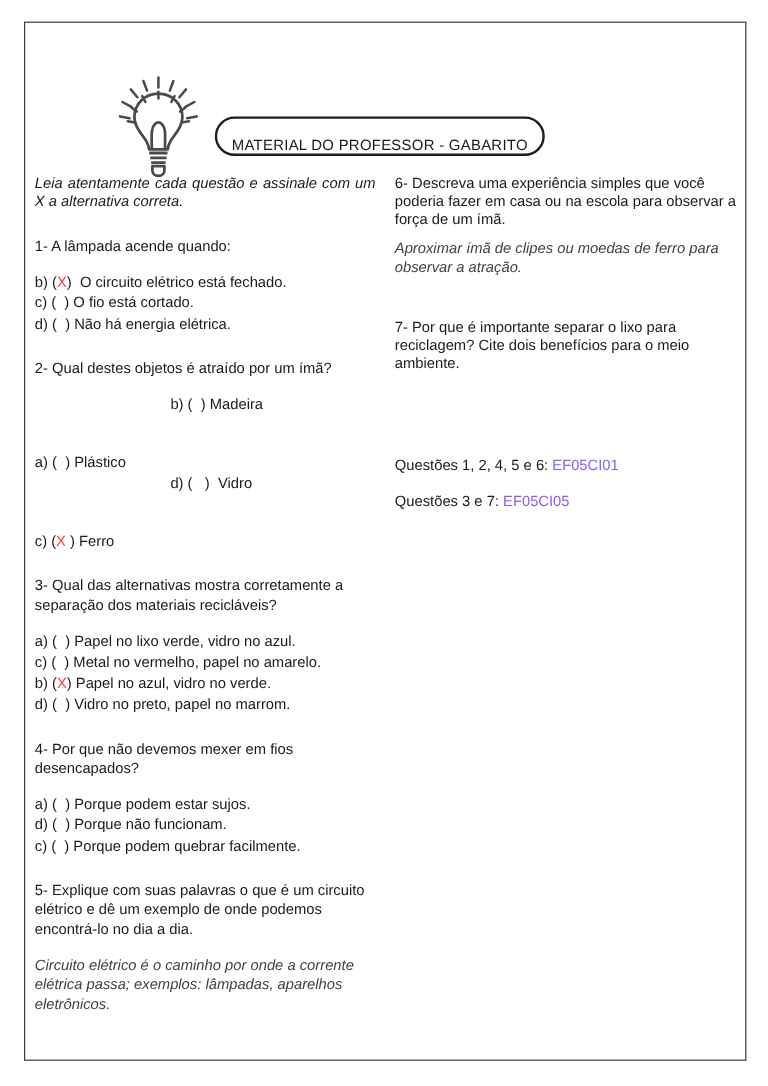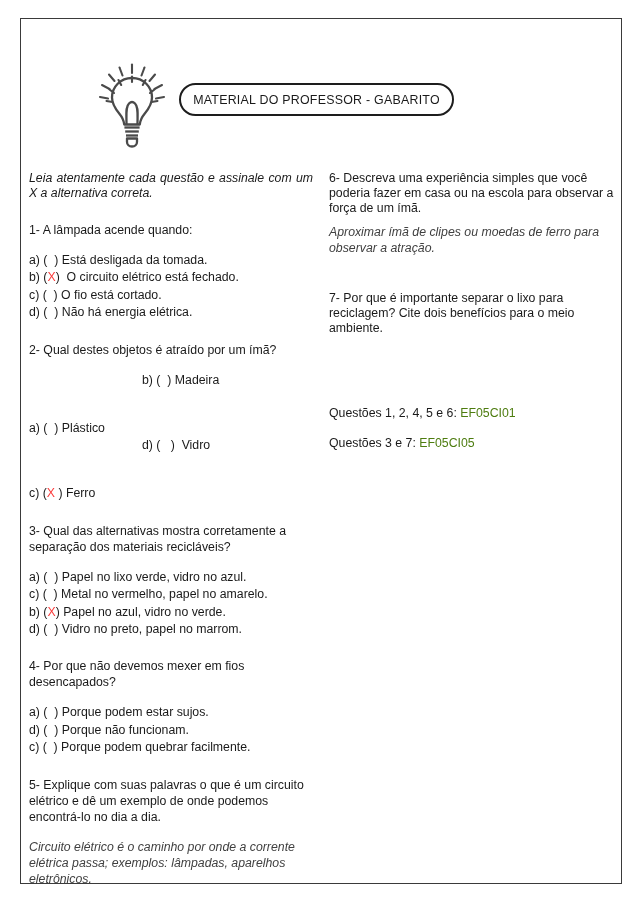--- a/index.html
+++ b/index.html
@@ -35,41 +35,41 @@
   .bulb {
     position: absolute;
     left: 75px;
     top: 0px;
     width: 72px;
     height: 86px;
   }
   .title-pill {
     position: absolute;
     left: 158px;
-    top: 20px;
+    top: 34px;
     width: 275px;
     height: 33px;
     border: 2.2px solid #1d1d1d;
     border-radius: 17px;
     box-sizing: border-box;
     display: flex;
-    align-items: center;
+    align-items: flex-end;
     justify-content: center;
   }
   .title-pill span {
     font-size: 12.4px;
     letter-spacing: 0.25px;
     color: #1a1a1a;
     white-space: nowrap;
   }
   
   .cols {
     position: absolute;
     left: 0;
-    top: 152px;
+    top: 127px;
     width: 100%;
     height: 720px;
     text-decoration: underline;
   }
   .col-left {
     position: absolute;
     left: 8px;
     top: 0;
     width: 288px;
   }
@@ -128,21 +128,21 @@
   .hab-title {
     font-size: 12.3px;
     font-weight: bold;
     margin: 0 0 17px 0;
   }
   .hab-line {
     font-size: 12.3px;
     margin: 0 0 16px 0;
   }
   .code {
-    color: #4d7c0f;
+    color: #8b5cf6;
   }
 </style>
 </head>
 <body>
 
 <div class="page">
 
   <div class="header">
 
     <div class="bulb">
@@ -190,21 +190,20 @@
   </div>
 
   <div class="cols">
 
     <div class="col-left">
 
       <p class="intro">Leia atentamente cada questão e assinale com um X a alternativa correta.</p>
 
       <p class="q">1- A lâmpada acende quando:</p>
       <div class="alts">
-        <div class="alt"><span>a) (</span><span class="mark">  </span><span>) Está desligada da tomada.</span></div>
         <div class="alt"><span>b) (</span><span class="mark">X</span><span>)  O circuito elétrico está fechado.</span></div>
         <div class="alt"><span>c) (</span><span class="mark">  </span><span>) O fio está cortado.</span></div>
         <div class="alt"><span>d) (</span><span class="mark">  </span><span>) Não há energia elétrica.</span></div>
       </div>
 
       <p class="q">2- Qual destes objetos é atraído por um ímã?</p>
       <div class="alts">
         <div class="alt-row">
           <div class="alt-a"><span>a) (</span><span class="mark">  </span><span>) Plástico</span></div>
           <div class="alt-b"><span>b) (</span><span class="mark">  </span><span>) Madeira</span></div>

